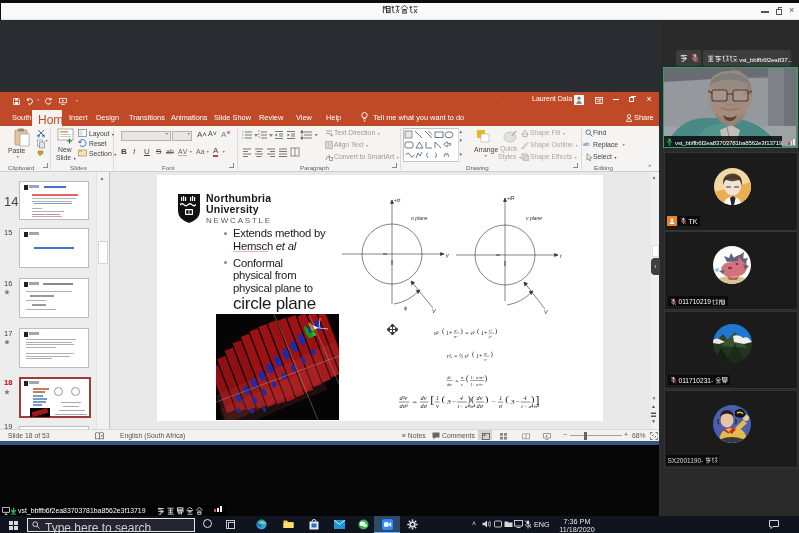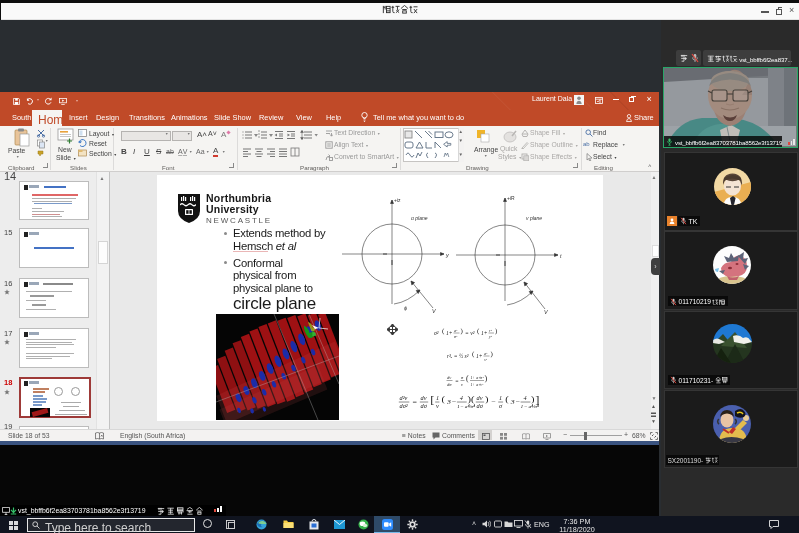--- a/index.html
+++ b/index.html
@@ -326,21 +326,21 @@
   <div class="abs" style="left:593px;top:141px;font-size:6.8px;color:#444;">Replace</div>
   <div class="abs" style="left:622px;top:143px;font-size:3.5px;color:#777;">▼</div>
   <svg class="abs" style="left:586px;top:152.5px;" width="7" height="8" viewBox="0 0 7 8">
       <path d="M1 0.5 L6 5 L3.5 5.2 L4.8 7.8 L3.6 8 L2.6 5.6 L1 7z" fill="none" stroke="#888" stroke-width="0.8"></path>
     </svg>
   <div class="abs" style="left:593px;top:153px;font-size:6.8px;color:#444;">Select <span style="font-size:3.5px;">▼</span></div>
   <div class="abs" style="left:594px;top:163.5px;font-size:6.2px;color:#605e5c;">Editing</div>
   <div class="abs" style="left:648px;top:163px;font-size:6px;color:#666;">˄</div>
 
   <div id="panel" class="abs" style="left:0;top:172px;width:96px;height:257px;background:#ededed;"></div>
-  <div class="abs" style="left:4px;top:170px;font-size:11px;color:#444;">14</div>
+  <div class="abs" style="left:4px;top:194px;font-size:13px;color:#444;">14</div>
   <div class="abs" style="left:19px;top:181px;width:70px;height:39px;background:#fff;border:1px solid #bcbcbc;">
     <div class="abs" style="left:4px;top:3px;width:4px;height:5px;background:#222;"></div>
     <div class="abs" style="left:9px;top:3px;width:10px;height:3px;background:#9aa7b8;"></div>
     <div class="abs" style="left:24px;top:4px;width:22px;height:2px;background:#4472c4;"></div>
     <div class="abs" style="left:12px;top:12px;width:46px;height:1.5px;background:#e06666;"></div>
     <div class="abs" style="left:12px;top:16px;width:44px;height:1px;background:#b0b0b0;"></div>
     <div class="abs" style="left:12px;top:18.5px;width:40px;height:1px;background:#b0b0b0;"></div>
     <div class="abs" style="left:14px;top:21px;width:38px;height:1px;background:#7a9ac9;"></div>
     <div class="abs" style="left:12px;top:26px;width:10px;height:1px;background:#b0b0b0;"></div>
     <div class="abs" style="left:12px;top:29px;width:32px;height:1px;background:#b0b0b0;"></div>

